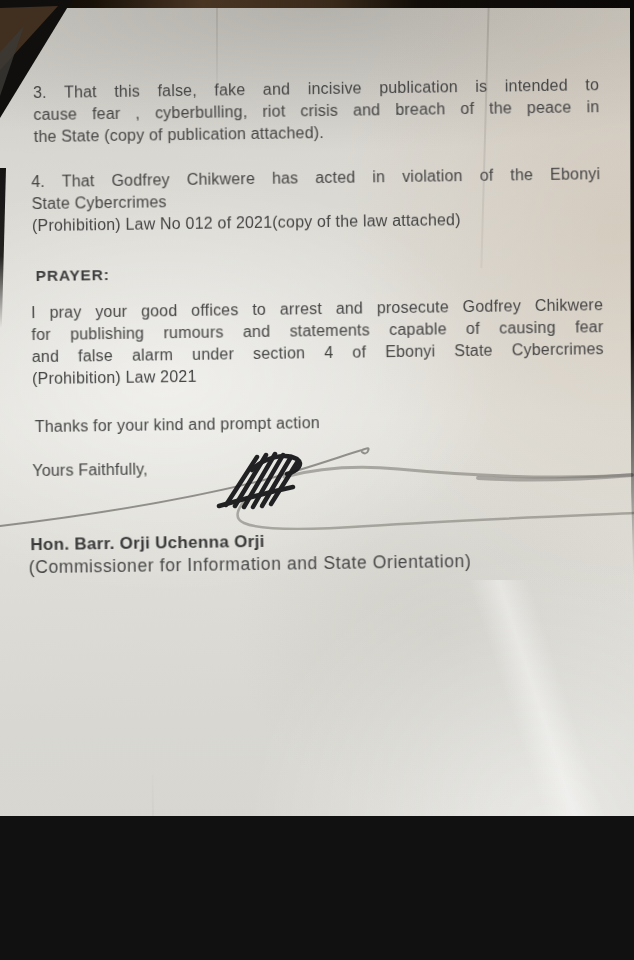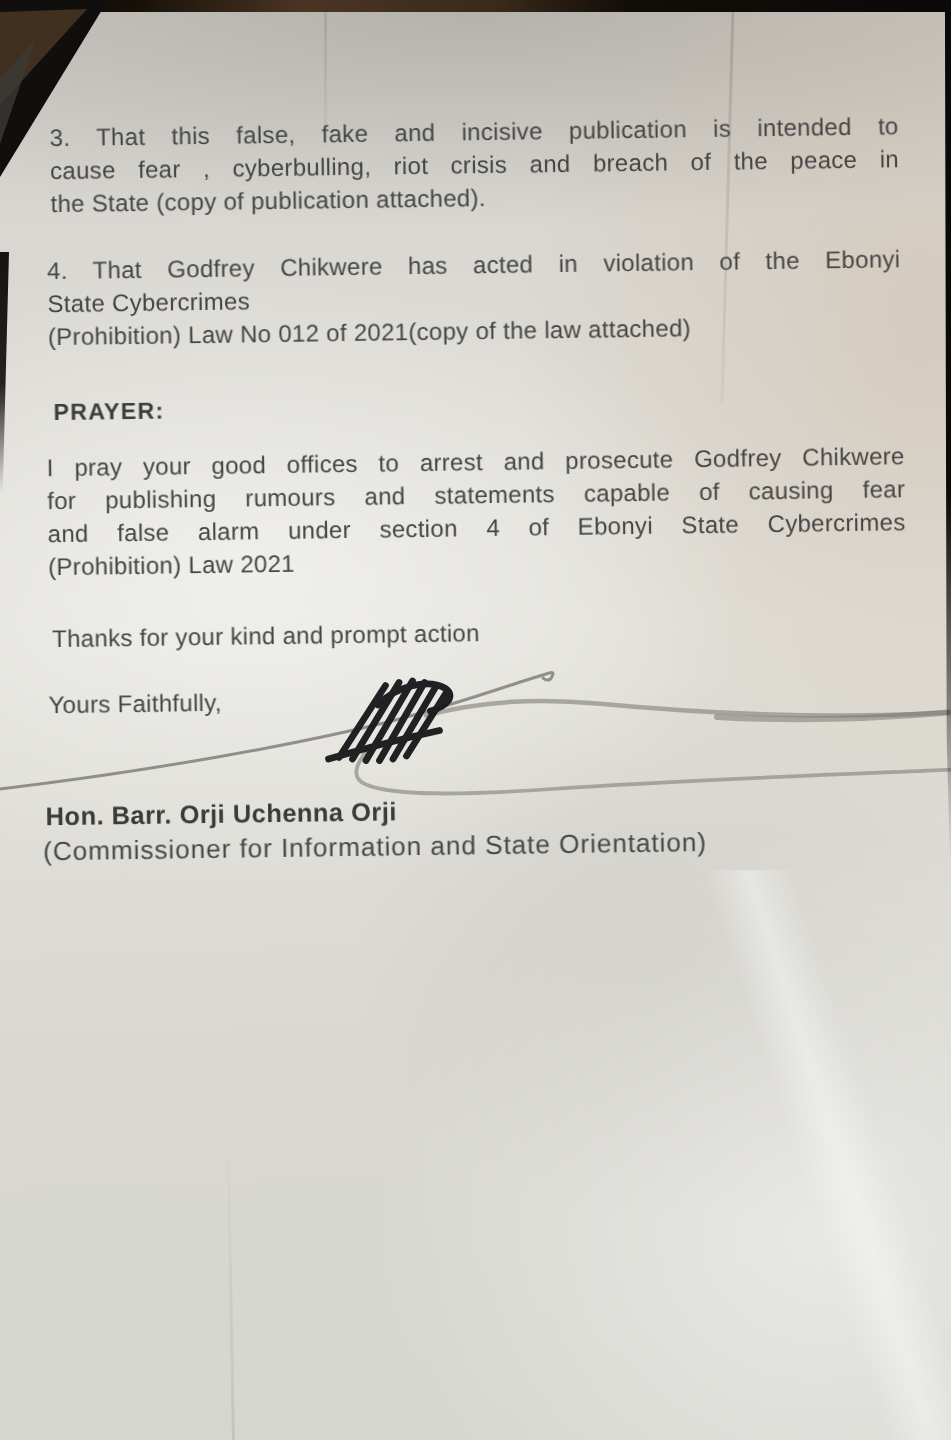--- a/index.html
+++ b/index.html
@@ -1,17 +1,17 @@
 <!DOCTYPE html>
 <html><head>
 <meta charset="utf-8">
 <style>
   html,body{margin:0;padding:0;background:#111;}
   .stage{
-    position:relative;width:634px;height:960px;overflow:hidden;
+    position:relative;width:634px;height:816px;overflow:hidden;
     font-family:"Liberation Sans","DejaVu Sans",sans-serif;
     background:#0c0b09;
   }
   
   .paper{
     position:absolute;left:0;top:0;width:634px;height:960px;
     background:
       radial-gradient(ellipse 480px 300px at 26% 40%, rgba(255,255,255,.50), transparent 70%),
       radial-gradient(ellipse 380px 520px at 97% 24%, rgba(201,180,158,.38), transparent 72%),
       radial-gradient(ellipse 460px 420px at 86% 86%, rgba(255,255,255,.42), transparent 65%),

